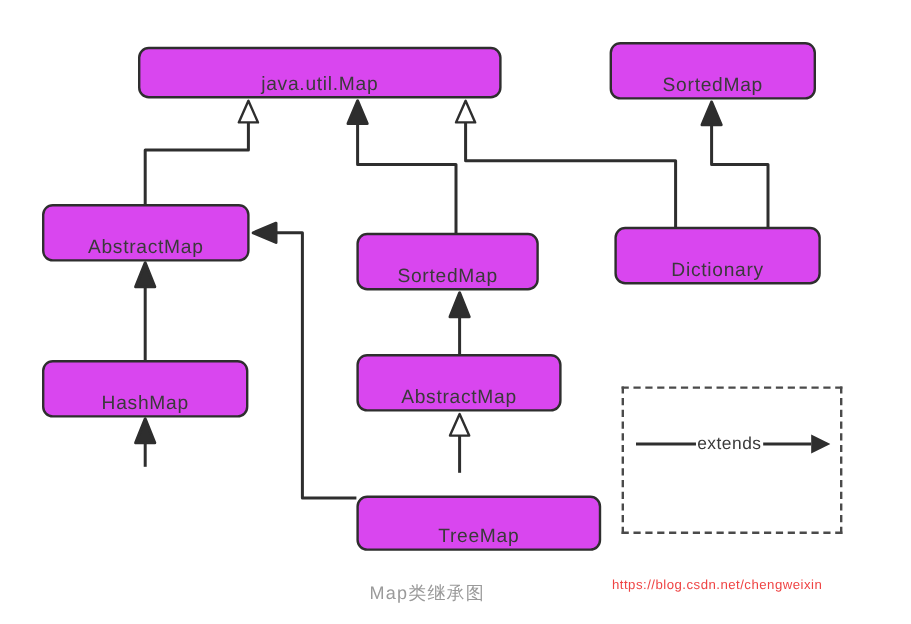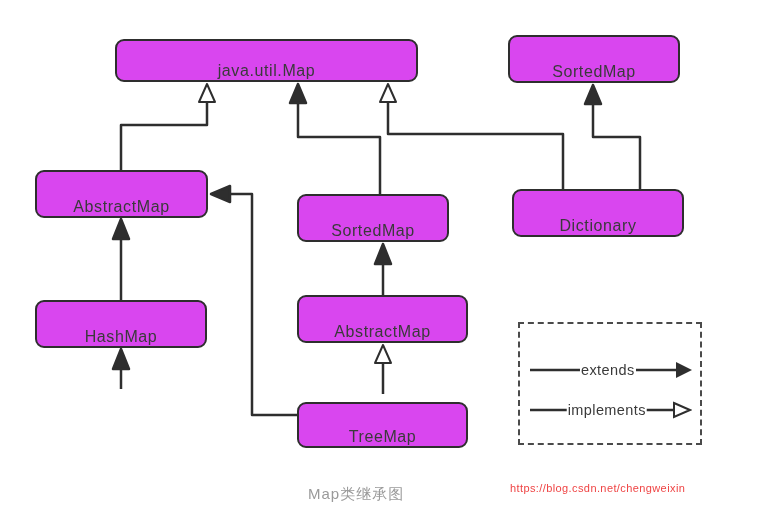--- a/index.html
+++ b/index.html
@@ -115,38 +115,31 @@
 
   <div class="node" style="left:35px;top:300px;width:172px;height:48px">
     <span>HashMap</span>
   </div>
 
   <div class="node" style="left:297px;top:295px;width:171px;height:48px">
     <span>AbstractMap</span>
   </div>
 
 
-  <div class="node" style="left:297px;top:402px;width:171px;height:46px">
+  <div class="node" style="left:297px;top:413px;width:204px;height:46px">
     <span>TreeMap</span>
   </div>
 
   <div class="legend" style="left:518px;top:322px;width:184px;height:123px">
     <div class="legend-row" style="left:8px;top:35px;width:164px">
       <svg width="164" height="22">
         <line x1="2" y1="11" x2="148" y2="11" stroke="#2e2e2e" stroke-width="2.5"></line>
         <polygon points="148,3 164,11 148,19" fill="#2e2e2e"></polygon>
       </svg>
       <span class="legend-label">extends</span>
     </div>
-    <div class="legend-row" style="left:8px;top:75px;width:164px">
-      <svg width="164" height="22">
-        <line x1="2" y1="11" x2="146" y2="11" stroke="#2e2e2e" stroke-width="2.5"></line>
-        <polygon points="146,4 162,11 146,18" fill="#ffffff" stroke="#2e2e2e" stroke-width="2"></polygon>
-      </svg>
-      <span class="legend-label">implements</span>
-    </div>
   </div>
 
   <div class="caption" style="left:308px;top:485px">Map类继承图</div>
 
   <div class="watermark" style="left:510px;top:482px">https://blog.csdn.net/chengweixin</div>
 
 </div>
 
 </body></html>

